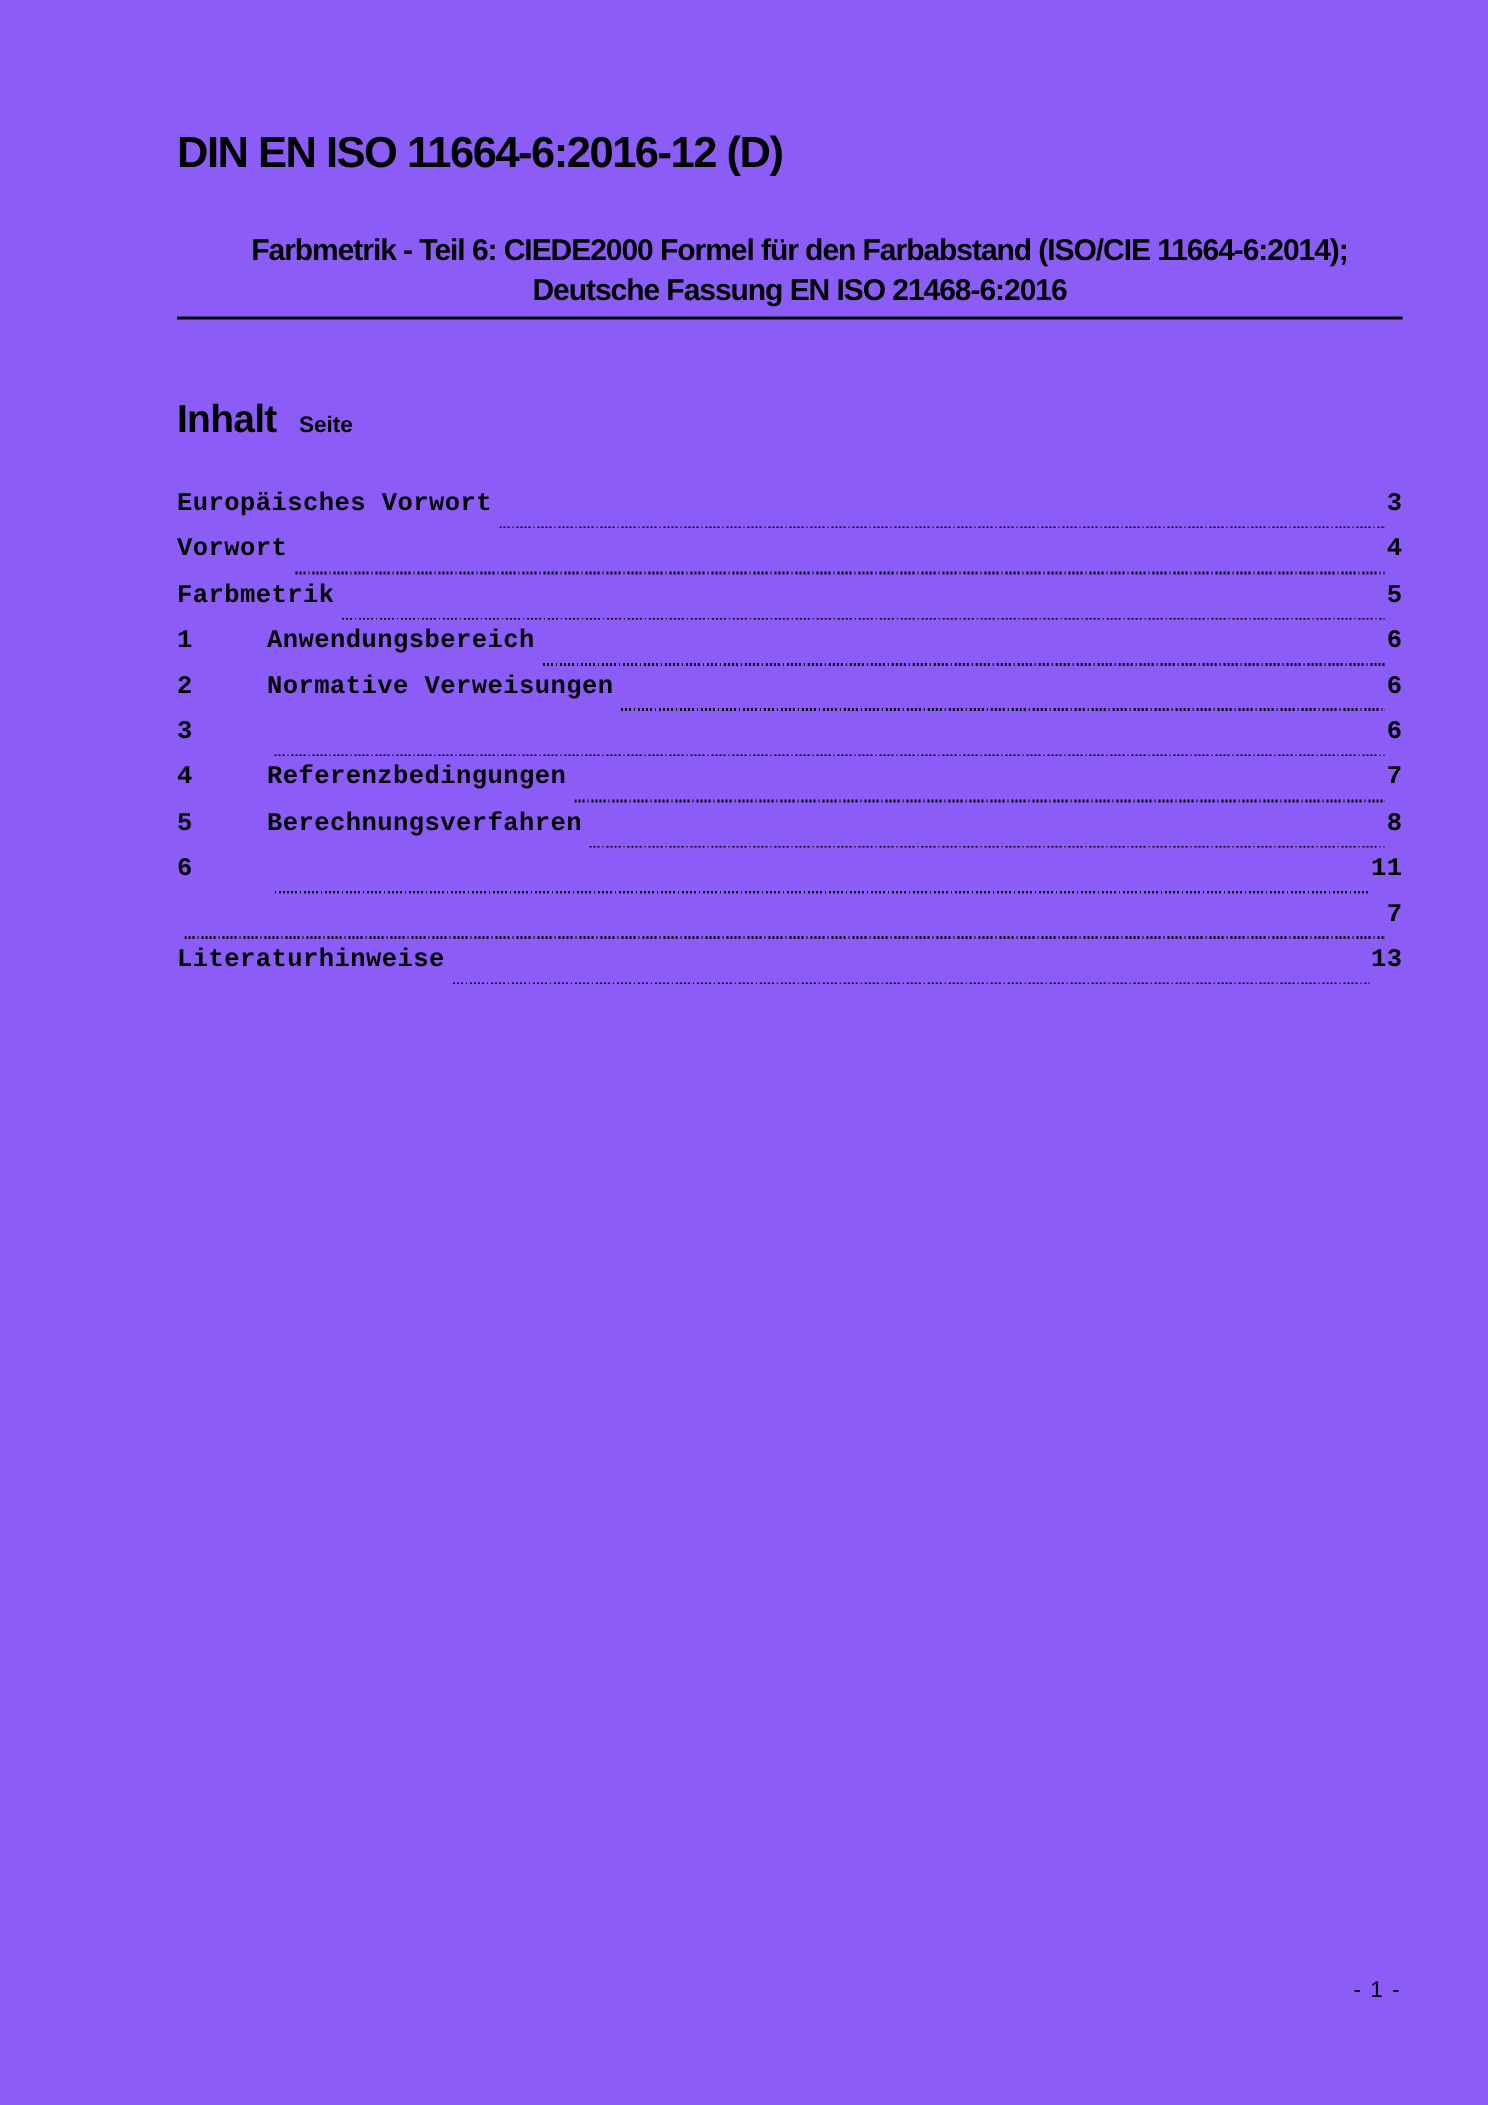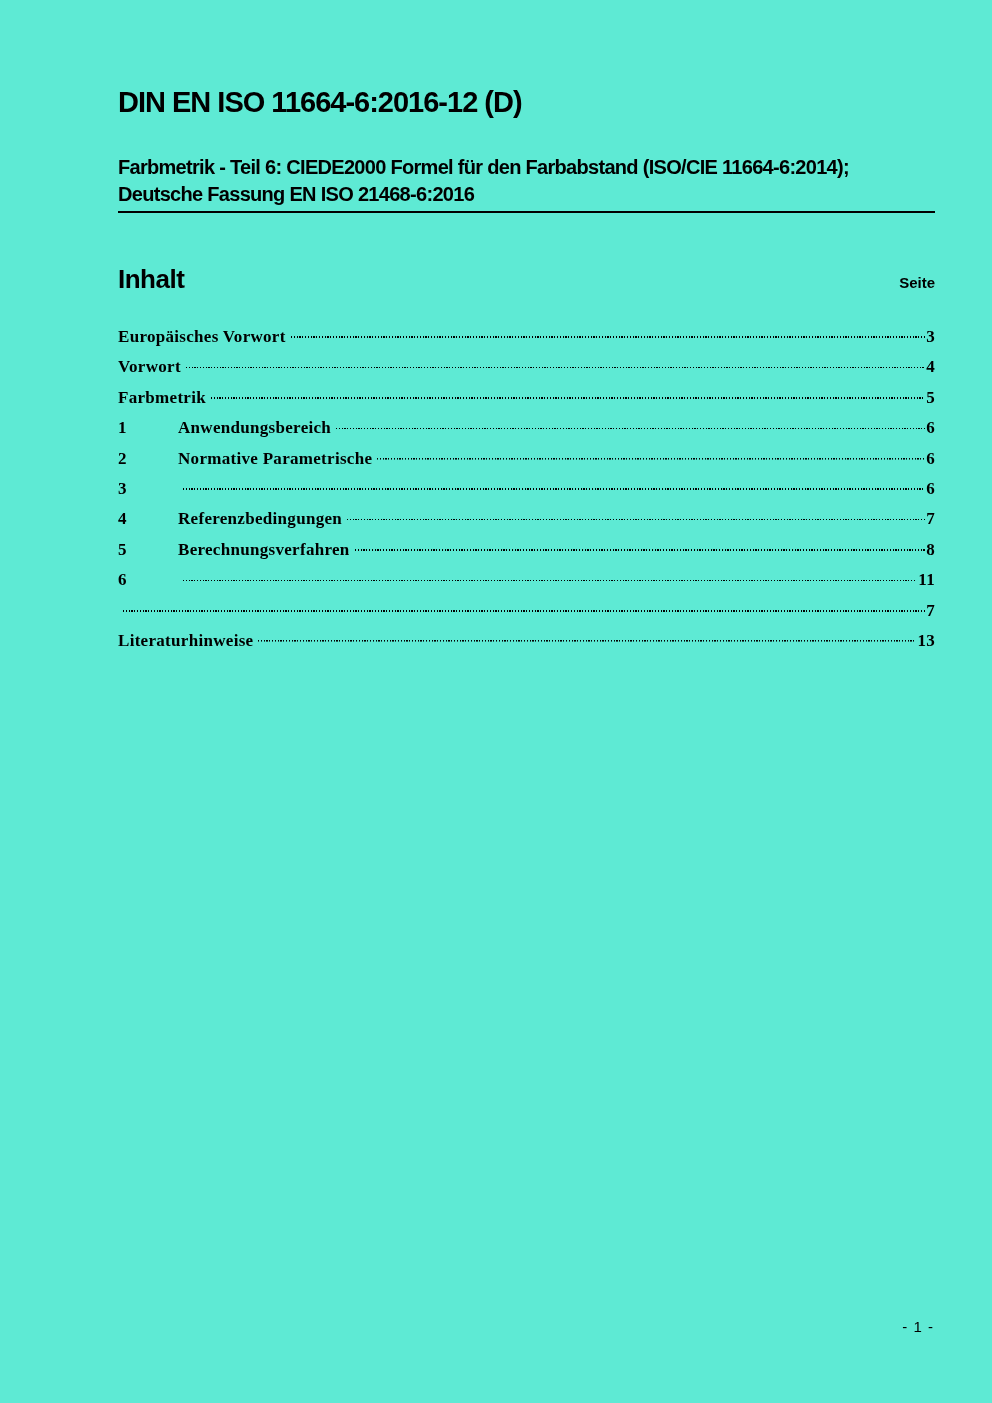--- a/index.html
+++ b/index.html
@@ -1,21 +1,21 @@
 <!DOCTYPE html>
 <html><head>
 <meta charset="utf-8">
 <style>
   * { margin: 0; padding: 0; box-sizing: border-box; }
   html, body { background: #ffffff; }
   .page {
     position: relative;
     width: 992px;
     height: 1403px;
-    background: #5eead4;
+    background: #8b5cf6;
     color: #000000;
     overflow: hidden;
     font-family: "Liberation Sans", sans-serif;
   }
   .doc-title {
     position: absolute;
     left: 118px;
     top: 86px;
     font-size: 29px;
     font-weight: bold;
@@ -24,36 +24,36 @@
   }
   .doc-subtitle {
     position: absolute;
     left: 118px;
     top: 154px;
     width: 830px;
     font-size: 20px;
     font-weight: bold;
     line-height: 27px;
     letter-spacing: -0.7px;
+    text-align: center;
   }
   .title-rule {
     position: absolute;
     left: 118px;
     top: 211px;
     width: 817px;
     height: 2px;
     background: #000000;
   }
   .toc-header {
     position: absolute;
     left: 118px;
     top: 264px;
     width: 817px;
     display: flex;
-    justify-content: space-between;
     align-items: baseline;
   }
   .toc-heading {
     font-size: 26px;
     font-weight: bold;
     letter-spacing: -0.5px;
   }
   .seite-label {
     font-size: 15px;
     font-weight: bold;
@@ -64,23 +64,24 @@
     left: 118px;
     top: 322px;
     width: 817px;
     font-family: "Liberation Serif", serif;
     font-weight: bold;
     font-size: 17px;
     letter-spacing: 0.3px;
   }
   .toc-row {
     display: flex;
-    align-items: center;
+    align-items: flex-end;
     height: 30.4px;
     line-height: 30.4px;
+    font-family: Liberation Mono, monospace;
   }
   .toc-num {
     flex: 0 0 60px;
     width: 60px;
   }
   .toc-label {
     white-space: pre-wrap;
     flex: 0 0 auto;
   }
   .toc-leader {
@@ -144,21 +145,21 @@
 
     <div class="toc-row">
       <span class="toc-num">1</span>
       <span class="toc-label">Anwendungsbereich</span>
       <span class="toc-leader"></span>
       <span class="toc-page">6</span>
     </div>
 
     <div class="toc-row">
       <span class="toc-num">2</span>
-      <span class="toc-label">Normative Parametrische</span>
+      <span class="toc-label">Normative Verweisungen</span>
       <span class="toc-leader"></span>
       <span class="toc-page">6</span>
     </div>
 
     <div class="toc-row">
       <span class="toc-num">3</span>
       <span class="toc-leader"></span>
       <span class="toc-page">6</span>
     </div>
 

